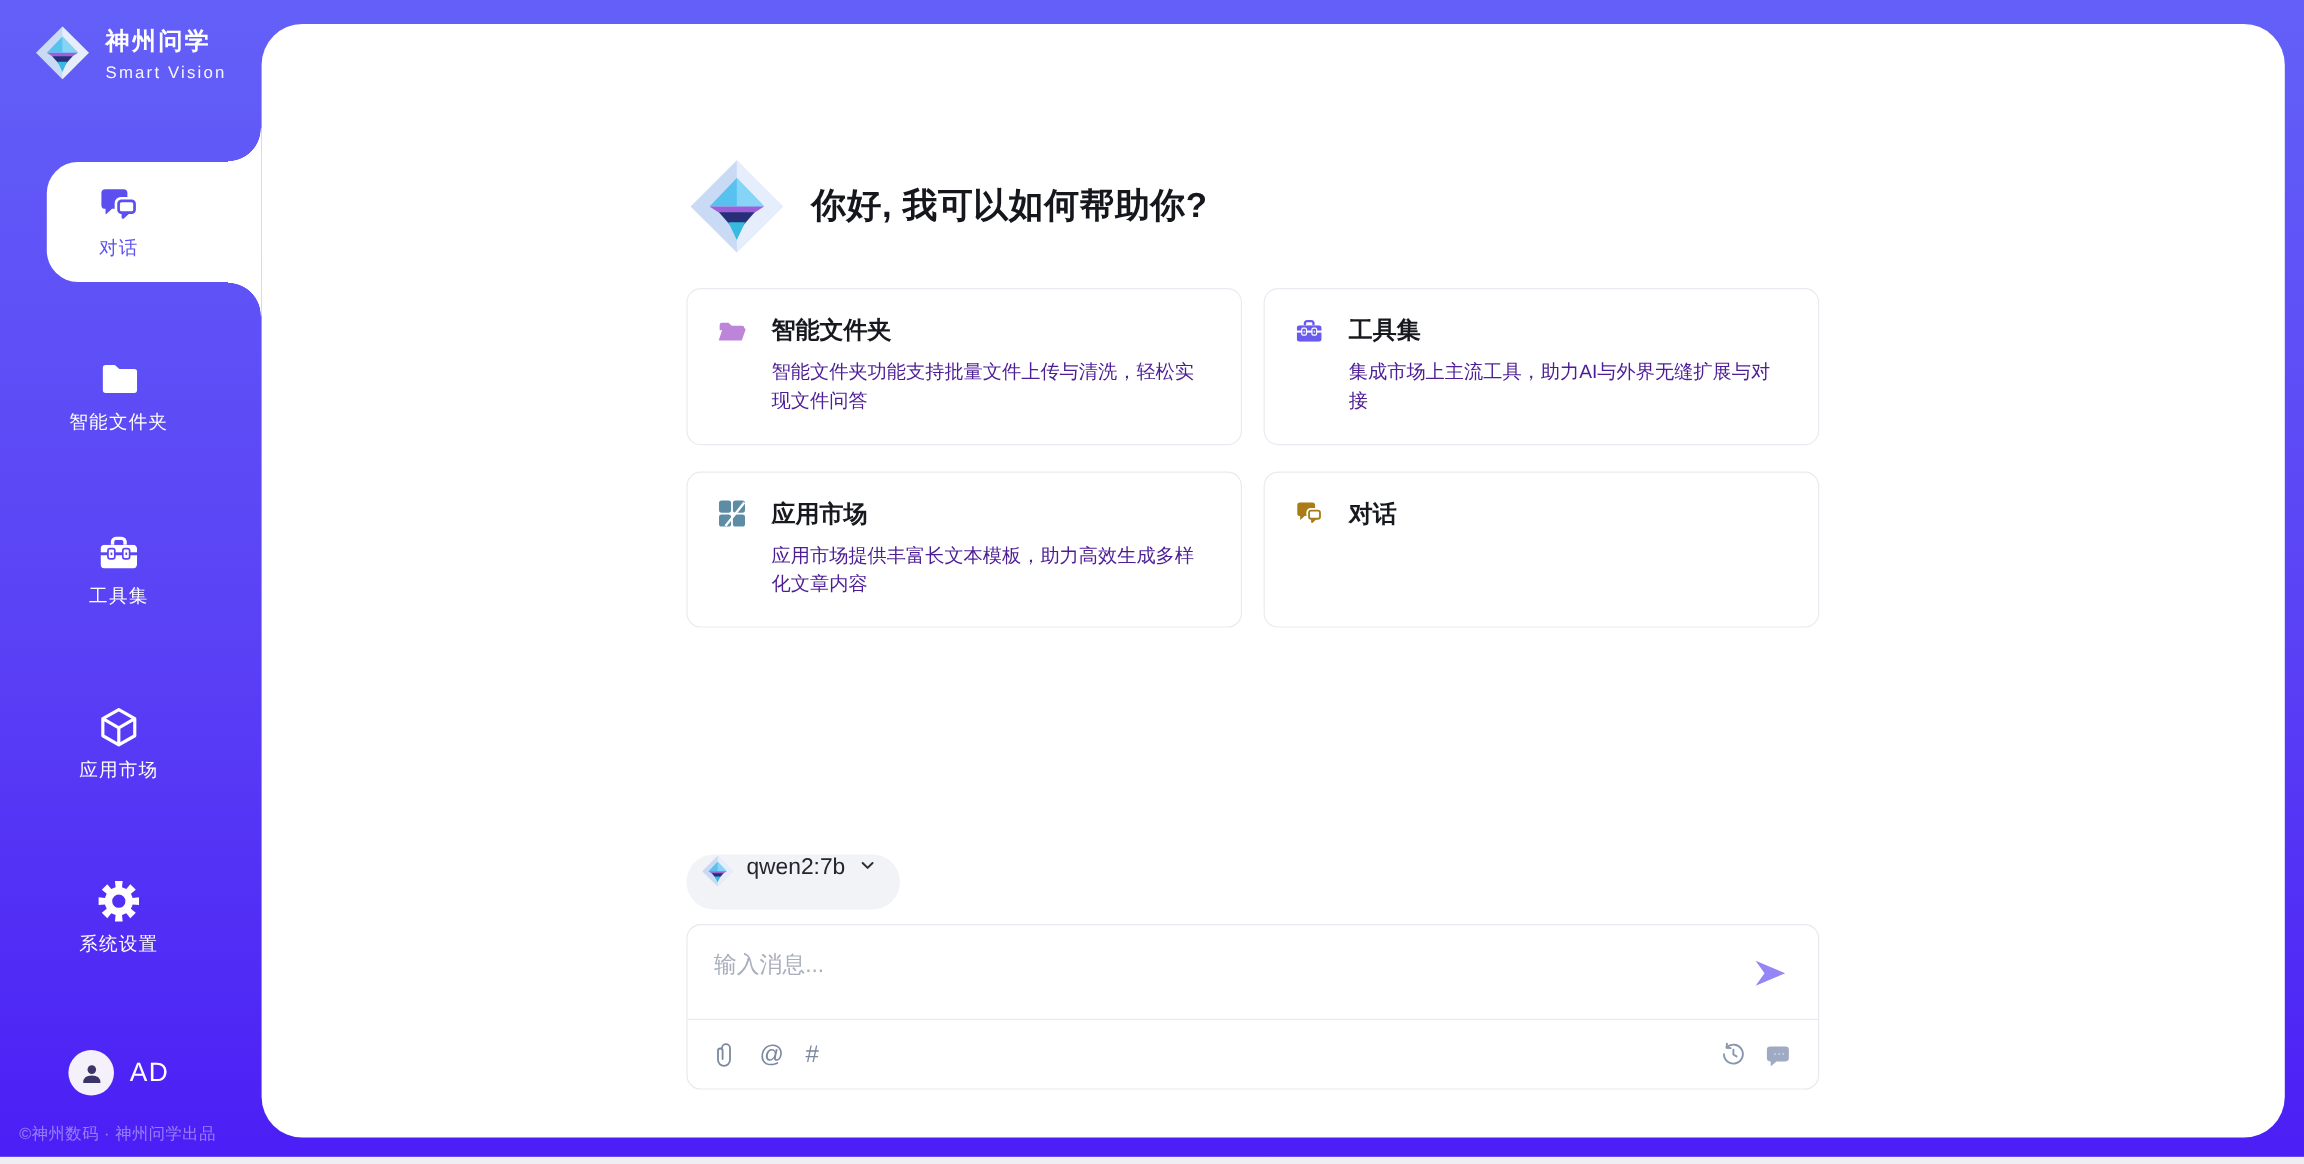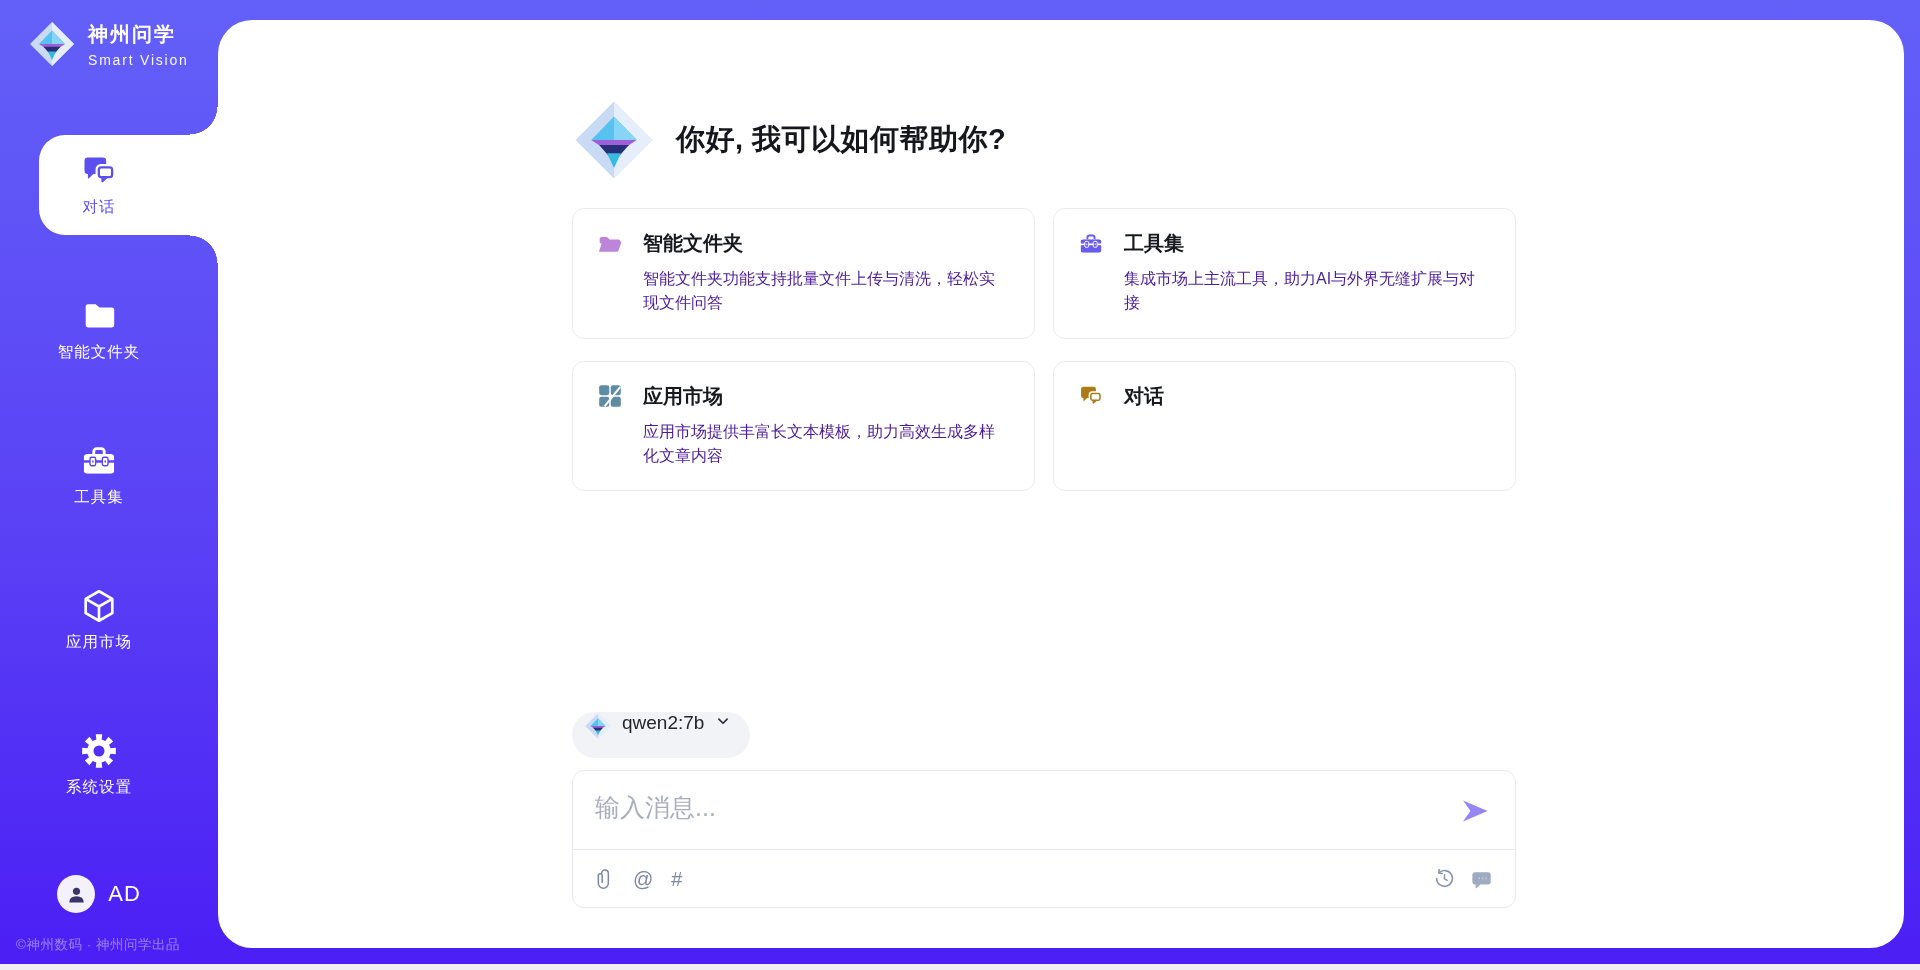--- a/index.html
+++ b/index.html
@@ -39,21 +39,21 @@
     display:flex; align-items:center; justify-content:center; }
   .avatar svg { width:23px; height:23px; }
   .user-name { color:#fff; font-size:22px; font-weight:500; letter-spacing:1px; }
   .side-footer { position:absolute; left:16px; bottom:16px; color:rgba(255,255,255,.42);
     font-size:13.5px; letter-spacing:.5px; white-space:nowrap; }
 
   
   .panel { position:absolute; left:218px; top:20px; right:16px; bottom:22px;
     background:#fff; border-radius:34px; overflow:hidden; }
   .content { width:944px; margin-left:354px; height:100%; display:flex; flex-direction:column;
-    padding-top:78px; padding-bottom:40px; }
+    padding-top:110px; padding-bottom:40px; }
 
   .greeting { display:flex; align-items:center; gap:20px; }
   .greeting-logo { width:84px; height:84px; }
   .greeting-title { font-size:29px; font-weight:700; color:#15171C; letter-spacing:.5px; }
 
   .cards { margin-top:26px; display:grid; grid-template-columns:463px 463px; gap:22px 18px; }
   .card { border:1px solid #E9EBF1; border-radius:12px; background:#fff;
     padding:21px 24px 22px; cursor:pointer; }
   .card-head { display:flex; align-items:center; gap:20px; }
   .card-head svg { width:26px; height:26px; flex:0 0 auto; }
@@ -70,21 +70,21 @@
     padding:0 18px 0 12px; background:#F2F3F7; border-radius:23px; width:fit-content;
     cursor:pointer; }
   .model-pill .pill-logo { width:28px; height:28px; }
   .model-name { font-size:19px; color:#23262F; font-weight:500; }
   .model-chevron svg { width:18px; height:18px; display:block; color:#2A2E37; }
 
   .composer { margin-top:12px; border:1px solid #E7E9EF; border-radius:12px; background:#fff; }
   .composer-top { position:relative; height:78px; }
   .composer-top textarea { position:absolute; inset:0; width:100%; height:100%;
     border:none; outline:none; resize:none; background:transparent;
-    padding:20px 70px 0 22px; font-size:25px; color:#7f1d1d;
+    padding:20px 70px 0 22px; font-size:19px; color:#7f1d1d;
     font-family:Liberation Sans, sans-serif; }
   .composer-top textarea::placeholder { color:#A8AEBC; }
   .send-btn { position:absolute; right:22px; top:22px; width:36px; height:36px;
     display:flex; align-items:center; justify-content:center; cursor:pointer; color:#9487F5; }
   .send-btn svg { width:32px; height:32px; }
   .composer-bottom { border-top:1px solid #E9EBF0; height:58px; display:flex;
     align-items:center; padding:0 22px; }
   .cicons-left { display:flex; align-items:center; gap:18px; color:#7C87A0; }
   .cicons-right { margin-left:auto; display:flex; align-items:center; gap:16px; }
   .cicon { display:flex; align-items:center; justify-content:center; cursor:pointer; }

